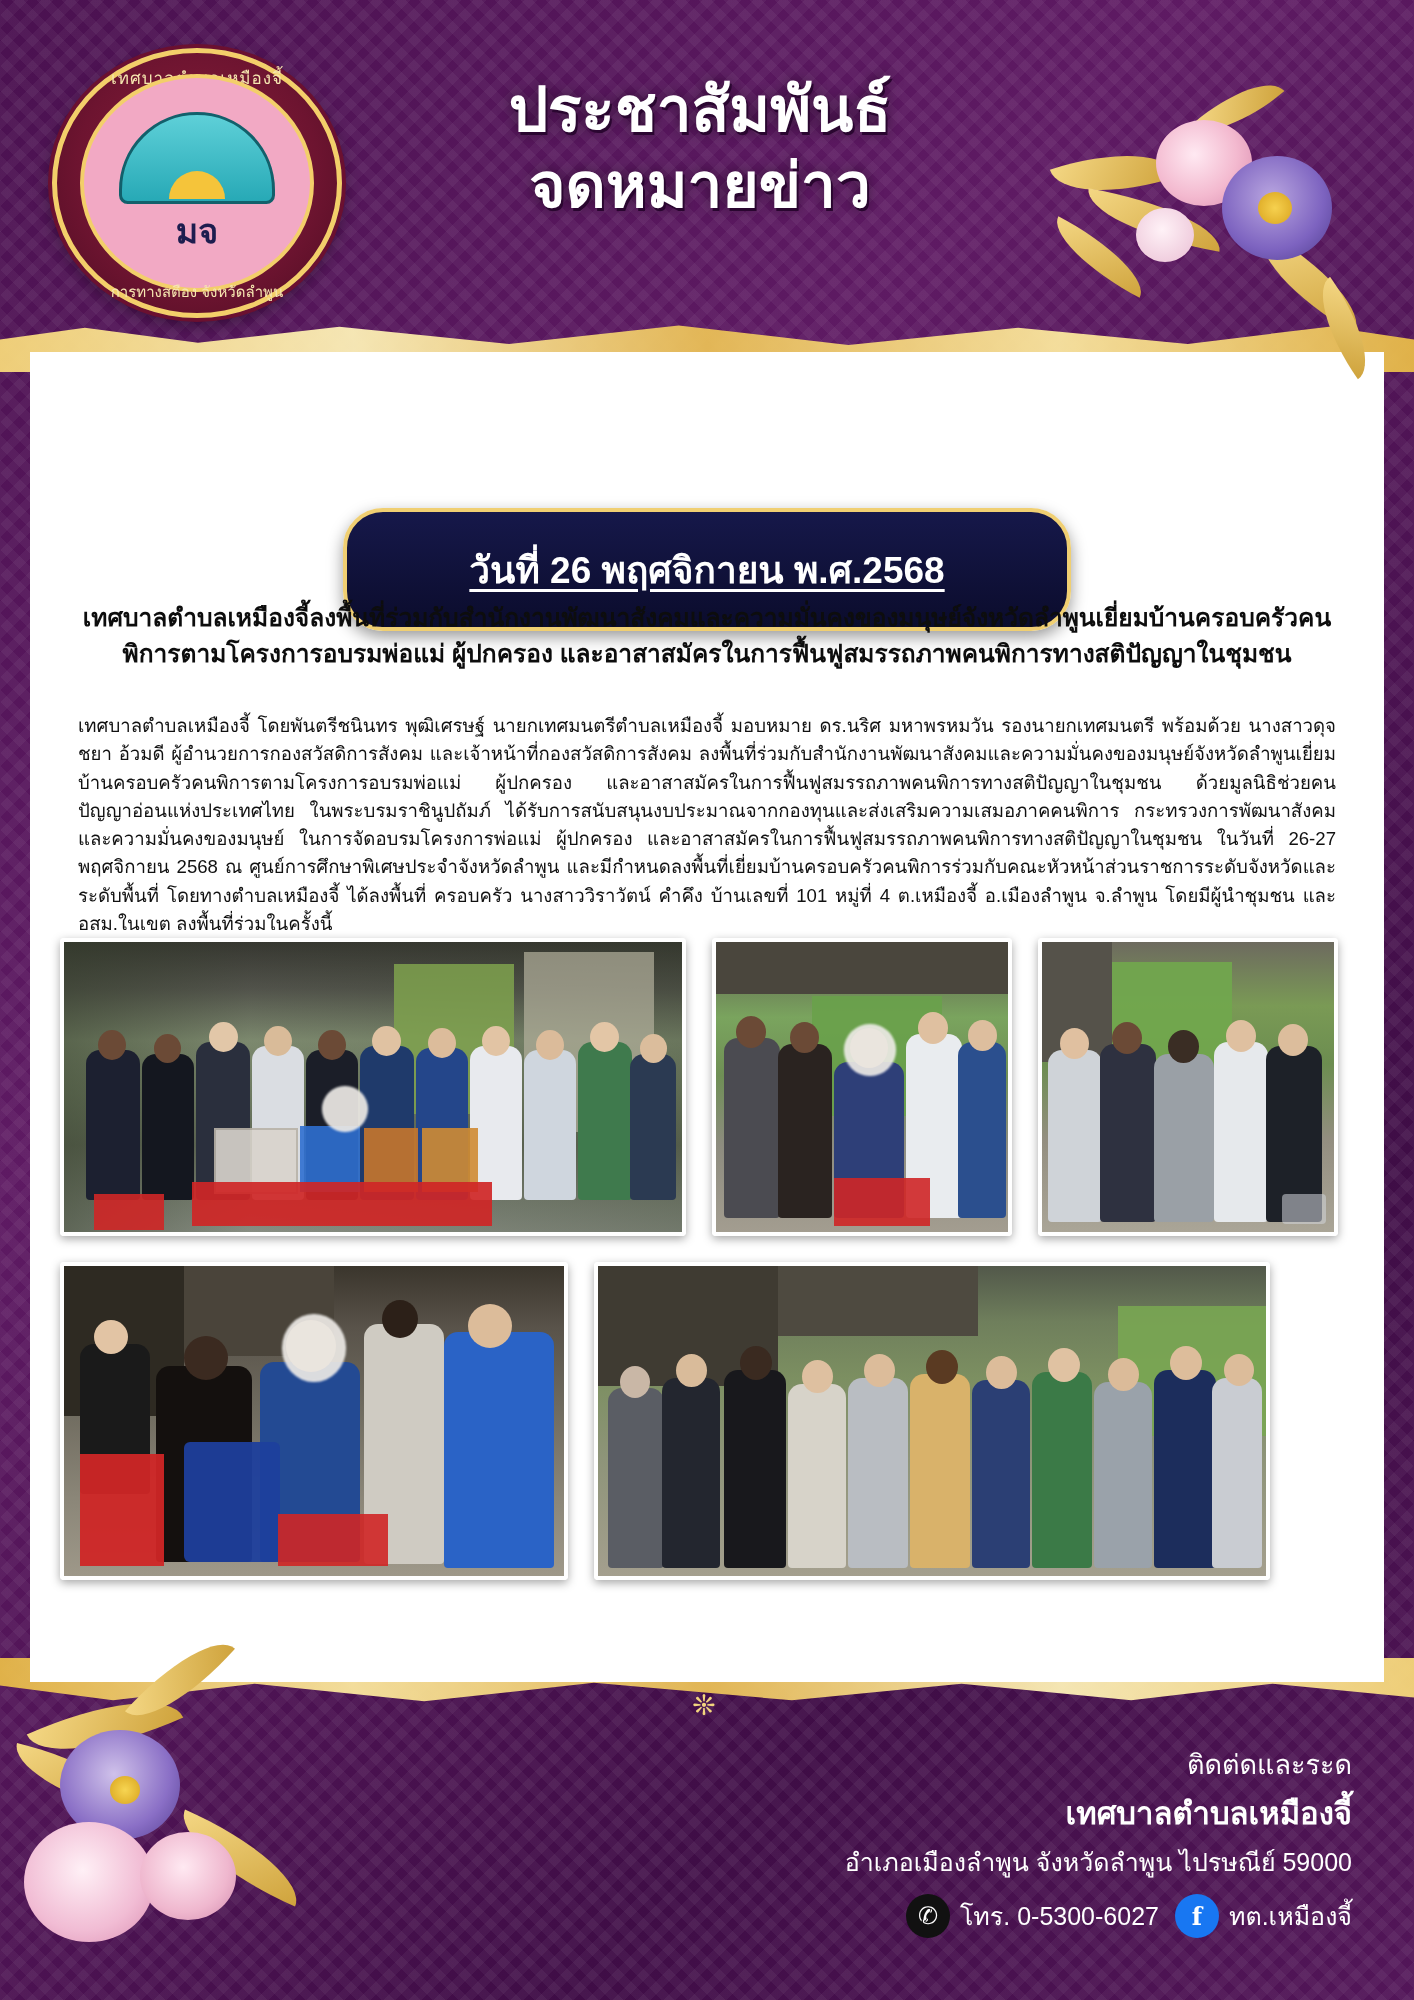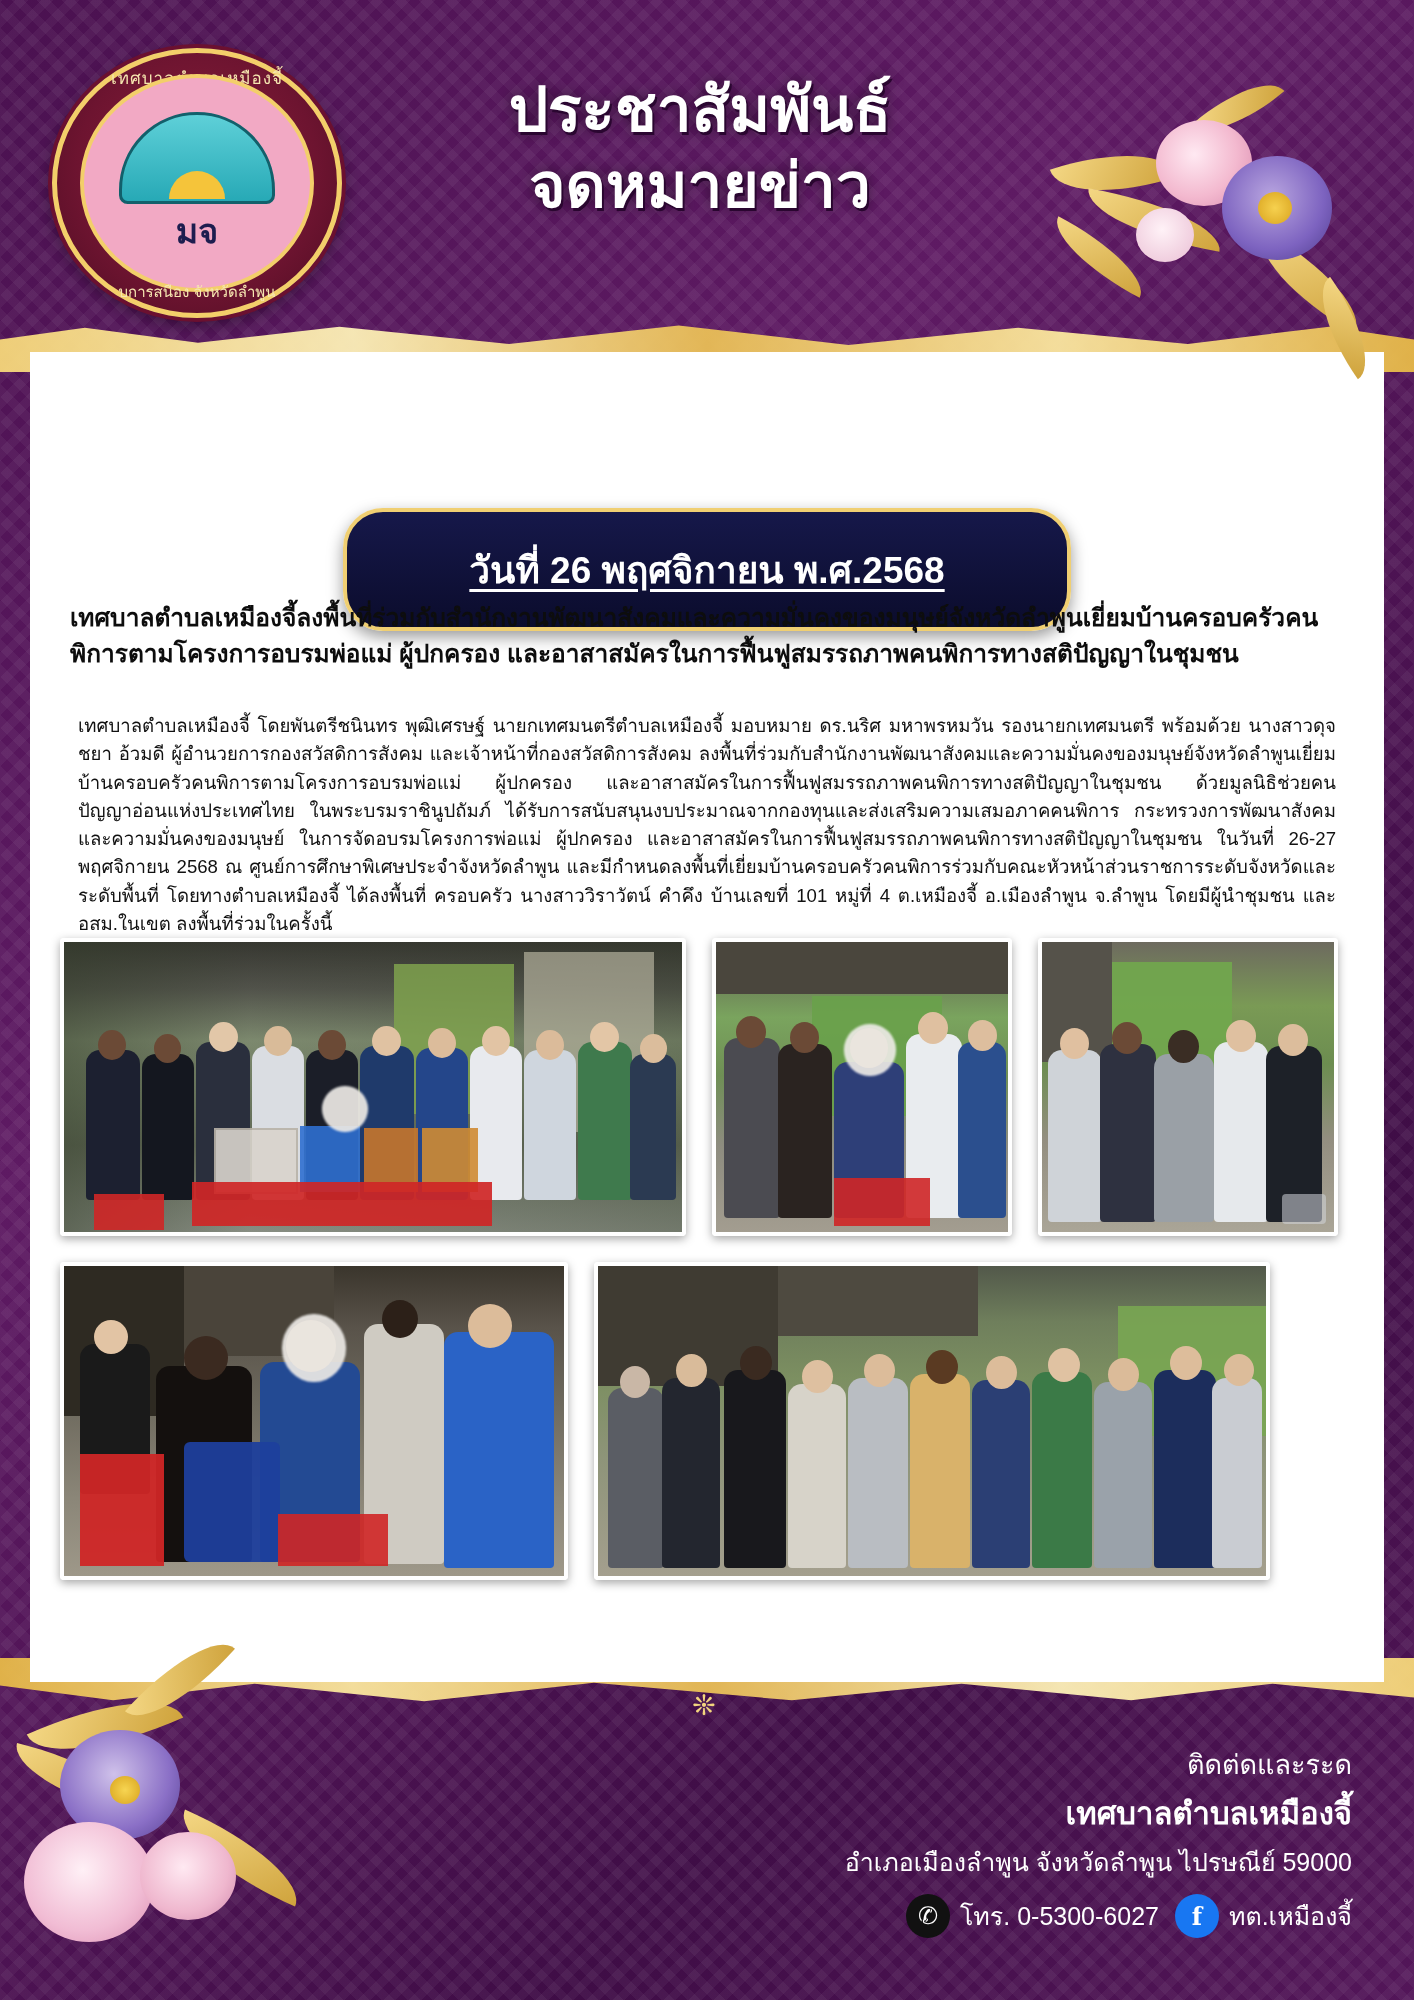--- a/index.html
+++ b/index.html
@@ -115,21 +115,21 @@
     box-shadow:0 6px 16px rgba(0,0,0,.4);
   }
   .date-badge span{
     color:#ffffff;font-size:37px;font-weight:bold;text-decoration:underline;
     text-underline-offset:6px;
   }
 
   
   .headline{
     position:absolute;left:70px;right:70px;top:600px;
-    font-size:24.5px;font-weight:bold;color:#0d0d0d;line-height:1.45;
+    text-align:center;font-size:24.5px;font-weight:bold;color:#0d0d0d;line-height:1.45;
   }
   
   .body-text{
     position:absolute;left:78px;right:78px;top:712px;
     text-align:justify;font-size:18.6px;color:#111;line-height:1.52;
   }
 
   
   .photos{position:absolute;left:60px;right:60px;top:938px;}
   .photo-row{display:flex;gap:26px;margin-bottom:26px;}
@@ -186,21 +186,21 @@
   <div class="header">
     <div class="logo">
       <div class="logo-ring"></div>
       <div class="logo-top-text">เทศบาลตำบลเหมืองจี้</div>
       <div class="logo-inner">
         <div class="logo-dome">
           <div class="logo-sun"></div>
         </div>
         <div class="logo-abbr">มจ</div>
       </div>
-      <div class="logo-bottom-text">บการสนือง จังหวัดลำพูน</div>
+      <div class="logo-bottom-text">การทางสตือง จังหวัดลำพูน</div>
     </div>
 
     <div class="title-block">
       <div class="title-line">ประชาสัมพันธ์</div>
       <div class="title-line">จดหมายข่าว</div>
     </div>
 
     <div class="floral-tr">
       <div class="leaf" style="left:10px;top:90px;width:120px;height:46px;transform:rotate(-18deg);"></div>
       <div class="leaf" style="left:40px;top:140px;width:140px;height:40px;transform:rotate(10deg);"></div>

